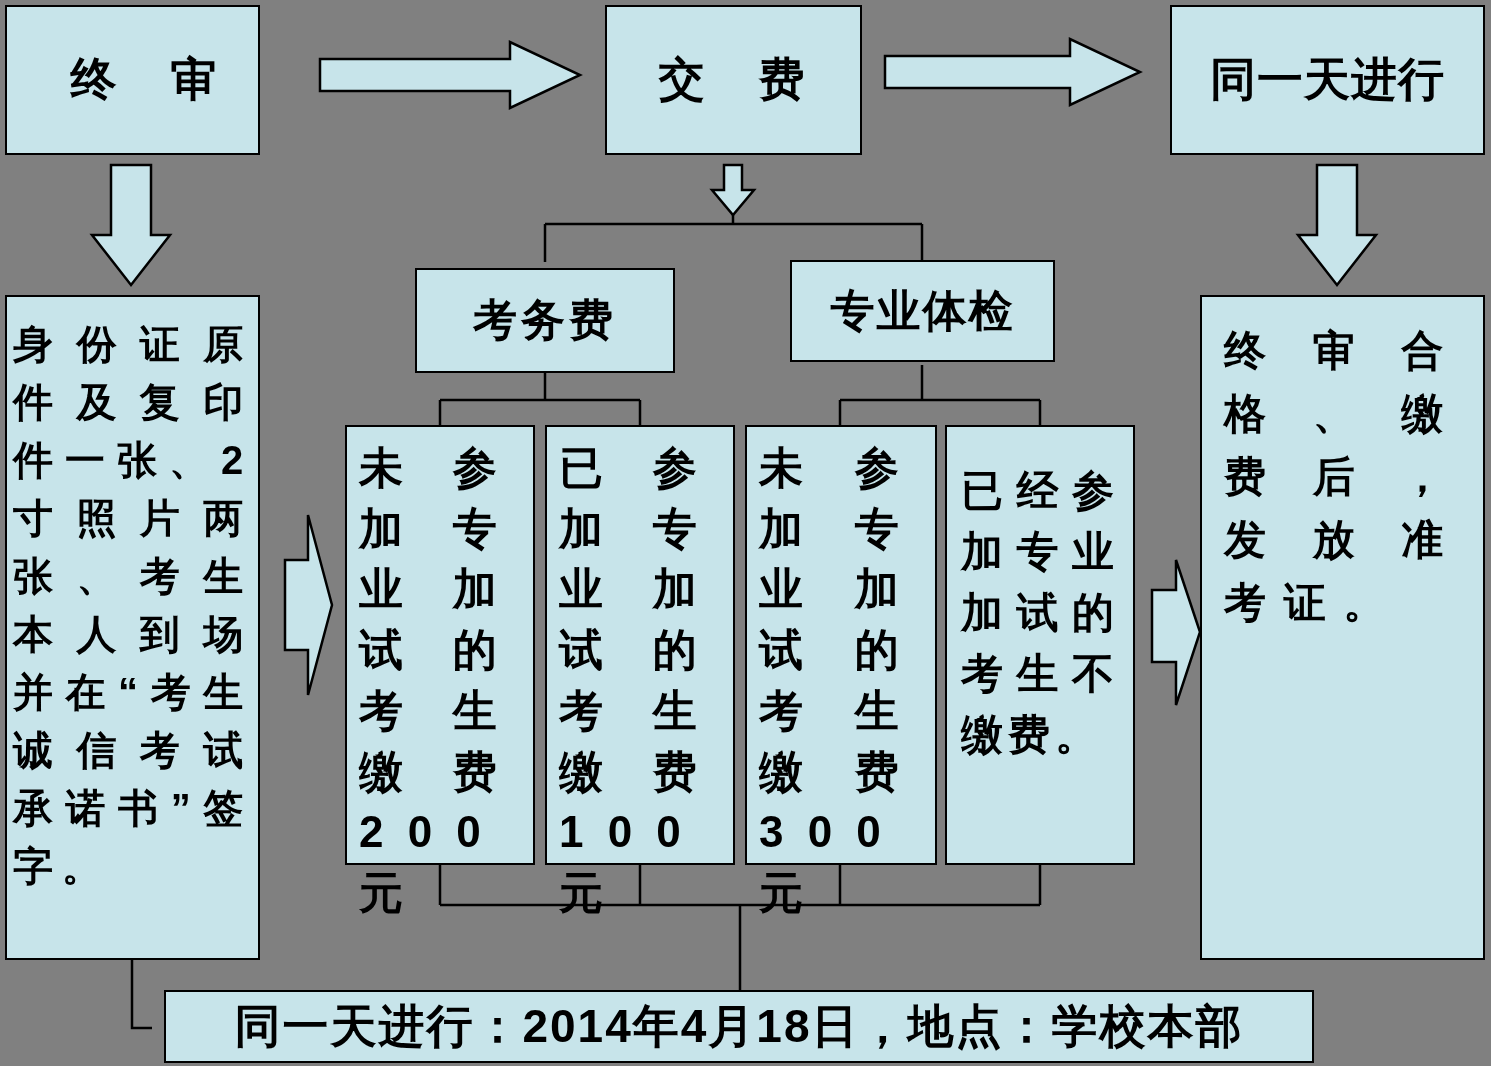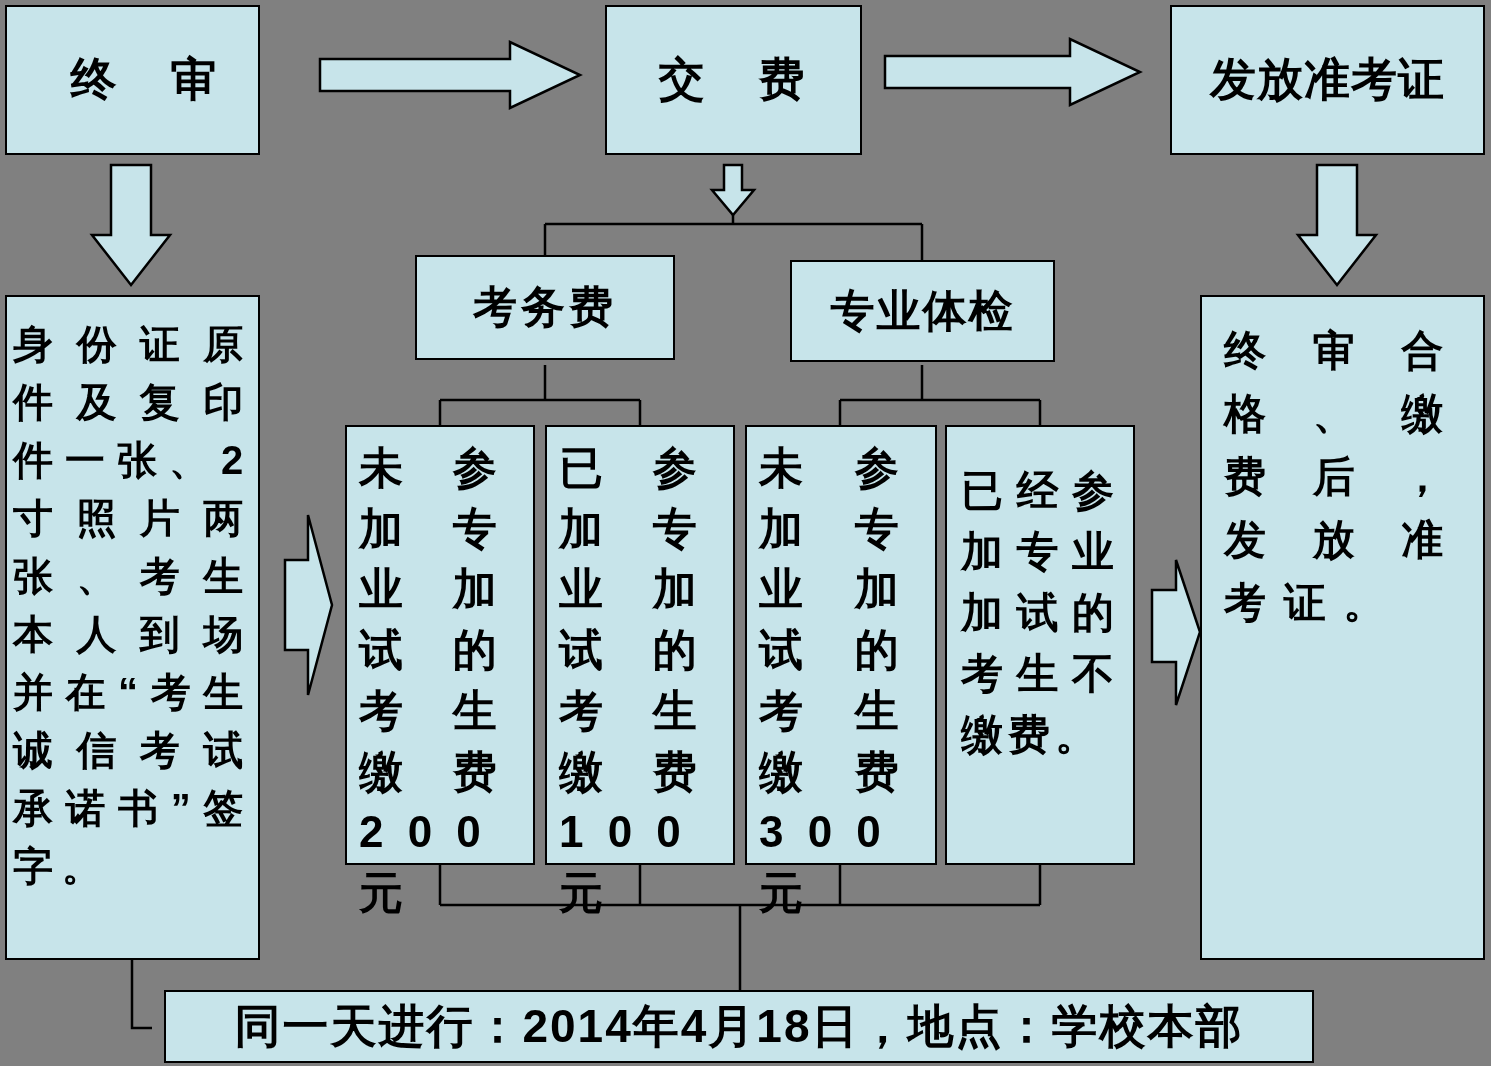--- a/index.html
+++ b/index.html
@@ -114,28 +114,28 @@
 
   <div class="box title-box" style="left:5px;top:5px;width:255px;height:150px;padding-left:26px;">
     <span>终　审</span>
   </div>
 
   <div class="box title-box" style="left:605px;top:5px;width:257px;height:150px;">
     <span>交　费</span>
   </div>
 
   <div class="box title-box" style="left:1170px;top:5px;width:315px;height:150px;letter-spacing:1px;">
-    <span>发放准考证</span>
+    <span>同一天进行</span>
   </div>
 
   <div class="box note-box" style="left:5px;top:295px;width:255px;height:665px;">
     <span>身份证原件及复印件一张、2寸照片两张、考生本人到场并在“考生诚信考试承诺书”签字。</span>
   </div>
 
-  <div class="box title-box" style="left:415px;top:255px;width:260px;height:105px;font-size:44px;">
+  <div class="box title-box" style="left:415px;top:268px;width:260px;height:105px;font-size:44px;">
     <span>考务费</span>
   </div>
 
   <div class="box title-box" style="left:790px;top:260px;width:265px;height:102px;font-size:44px;letter-spacing:2px;">
     <span>专业体检</span>
   </div>
 
   <div class="box fee-box" style="left:345px;top:425px;width:190px;height:440px;">
     <span>未参加专业加试的考生缴费200元</span>
   </div>

